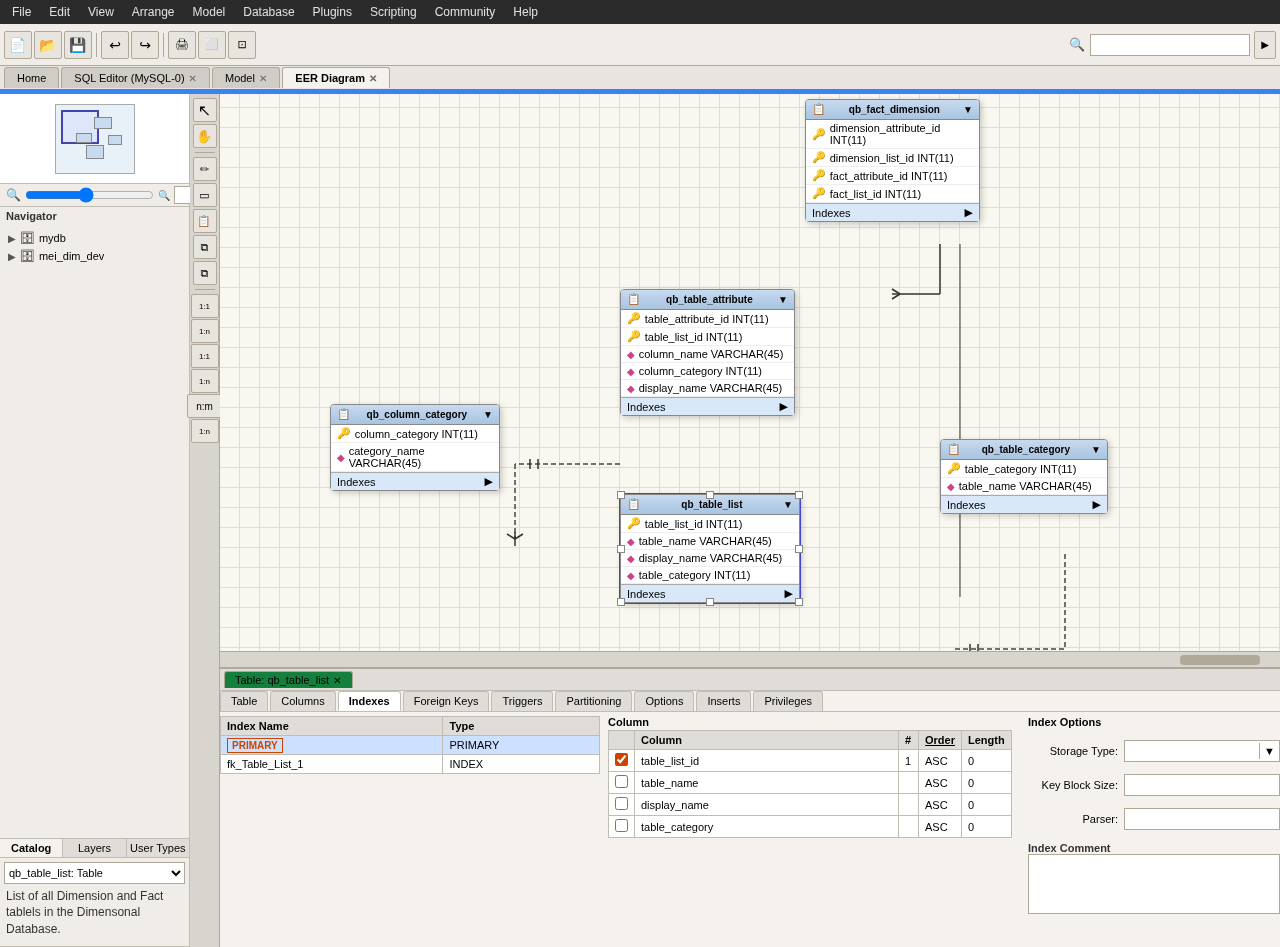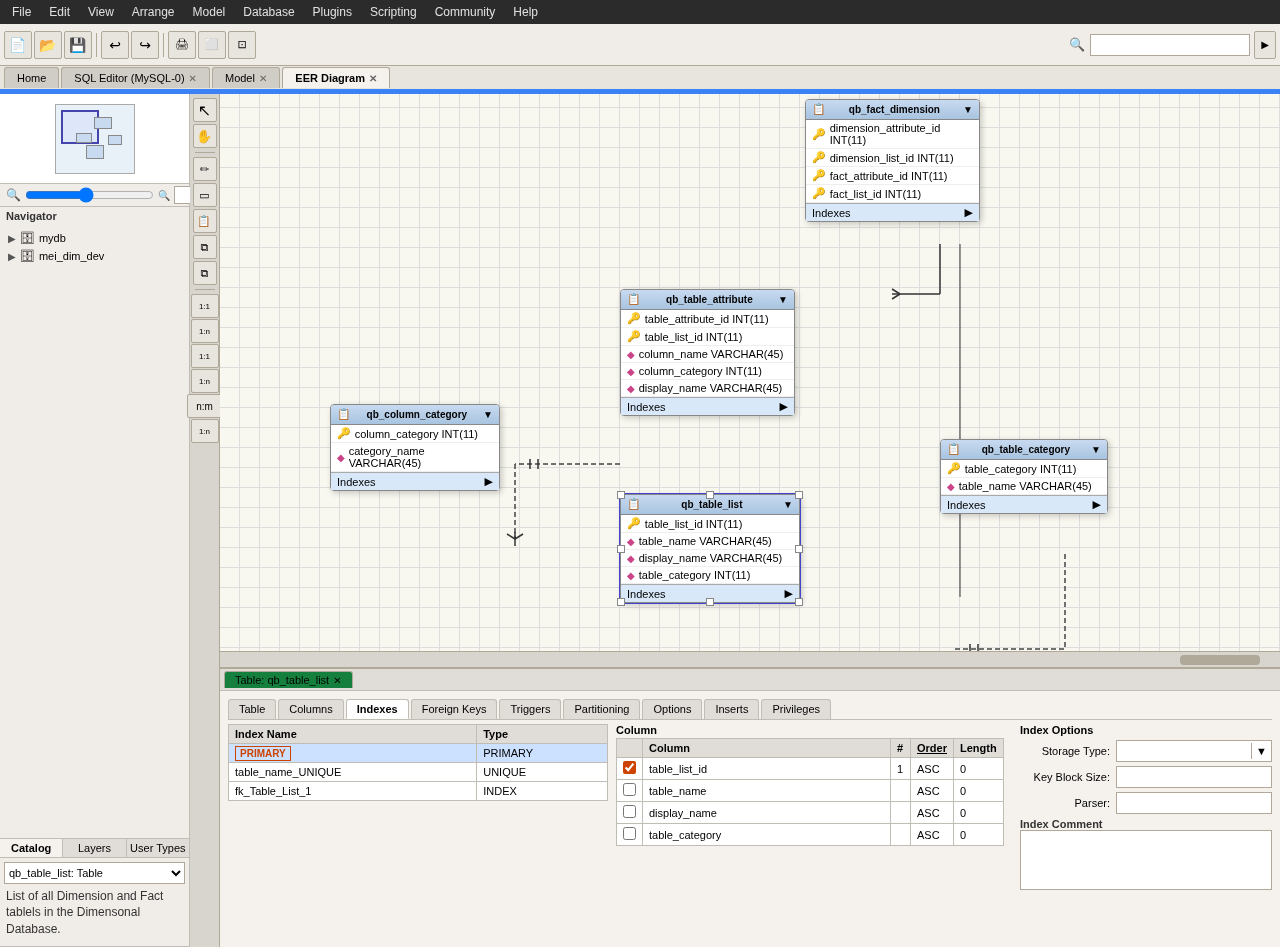--- a/index.html
+++ b/index.html
@@ -61,21 +61,21 @@
     
     #canvas-area { flex: 1; display: flex; flex-direction: column; overflow: hidden; }
     #eer-canvas { flex: 1; background: #f8f8f0; background-image: repeating-linear-gradient(0deg, transparent, transparent 19px, #ddd 19px, #ddd 20px), repeating-linear-gradient(90deg, transparent, transparent 19px, #ddd 19px, #ddd 20px); position: relative; overflow: hidden; }
 
     
     #bottom-panel { height: 280px; background: #f5f2ee; border-top: 2px solid #b0a898; display: flex; flex-direction: column; }
     #table-tab-bar { display: flex; align-items: center; background: #e0ddd8; border-bottom: 1px solid #c0bdb5; padding: 2px 4px; }
     .table-tab { padding: 2px 10px; background: #d0ccc6; border: 1px solid #b0a898; border-bottom: none; font-size: 11px; cursor: pointer; border-radius: 3px 3px 0 0; display: flex; align-items: center; gap: 4px; }
     .table-tab.active { background: #15803d; }
 
-    #table-editor { flex: 1; display: flex; flex-direction: column; padding: 8px; }
+    #table-editor { flex: 1; display: flex; flex-direction: column; padding: 0; }
     #editor-tabs { display: flex; gap: 2px; border-bottom: 1px solid #c0bdb5; margin-bottom: 4px; }
     .ed-tab { padding: 3px 10px; background: #e0ddd8; border: 1px solid #c0bdb5; border-bottom: none; cursor: pointer; font-size: 11px; border-radius: 3px 3px 0 0; }
     .ed-tab.active { background: white; font-weight: bold; border-bottom: 1px solid white; }
 
     #editor-content { flex: 1; display: flex; gap: 8px; }
 
     
     #index-left { width: 380px; display: flex; flex-direction: column; }
     .idx-table { width: 100%; border-collapse: collapse; font-size: 11px; }
     .idx-table th { background: #e0ddd8; border: 1px solid #c0bdb5; padding: 3px 6px; text-align: left; font-weight: bold; }
@@ -85,21 +85,21 @@
 
     
     #index-middle { flex: 1; display: flex; flex-direction: column; }
     .icol-table { width: 100%; border-collapse: collapse; font-size: 11px; }
     .icol-table th { background: #e0ddd8; border: 1px solid #c0bdb5; padding: 3px 6px; text-align: left; font-weight: bold; }
     .icol-table td { border: 1px solid #c0bdb5; padding: 3px 6px; background: white; }
     .icol-check { accent-color: #4444cc; }
     .icol-checked { accent-color: #cc4400; }
 
     
-    #index-right { width: 260px; display: flex; flex-direction: column; gap: 0; padding-left: 8px; }
+    #index-right { width: 260px; display: flex; flex-direction: column; gap: 8px; padding-left: 8px; }
     .iopt-label { font-weight: bold; font-size: 11px; margin-bottom: 4px; }
     .iopt-row { display: flex; align-items: center; gap: 6px; margin-bottom: 4px; }
     .iopt-key { text-align: right; min-width: 90px; font-size: 11px; }
     .iopt-val { flex: 1; height: 22px; border: 1px solid #b0a898; font-size: 11px; padding: 2px; }
     .iopt-val-drop { display: flex; align-items: center; gap: 2px; }
     .iopt-comment-area { width: 100%; height: 60px; border: 1px solid #b0a898; font-size: 11px; resize: none; }
     .iopt-section-label { font-size: 11px; font-weight: bold; color: #333; }
 
     
     .eer-table { position: absolute; background: white; border: 1px solid #888; border-radius: 4px; box-shadow: 2px 2px 6px rgba(0,0,0,0.2); min-width: 160px; font-size: 11px; cursor: move; }
@@ -450,24 +450,20 @@
                   <th>Index Name</th>
                   <th>Type</th>
                 </tr>
               </thead>
               <tbody>
                 <tr class="selected">
                   <td><span class="idx-primary">PRIMARY</span></td>
                   <td>PRIMARY</td>
                 </tr>
                 <tr>
-                  <td>table_name_UNIQUE</td>
-                  <td>UNIQUE</td>
-                </tr>
-                <tr>
                   <td>fk_Table_List_1</td>
                   <td>INDEX</td>
                 </tr>
               </tbody>
             </table>
           </div>
 
           <div id="index-middle">
             <div style="font-weight:bold;font-size:11px;margin-bottom:2px;">Column</div>
             <table class="icol-table">

